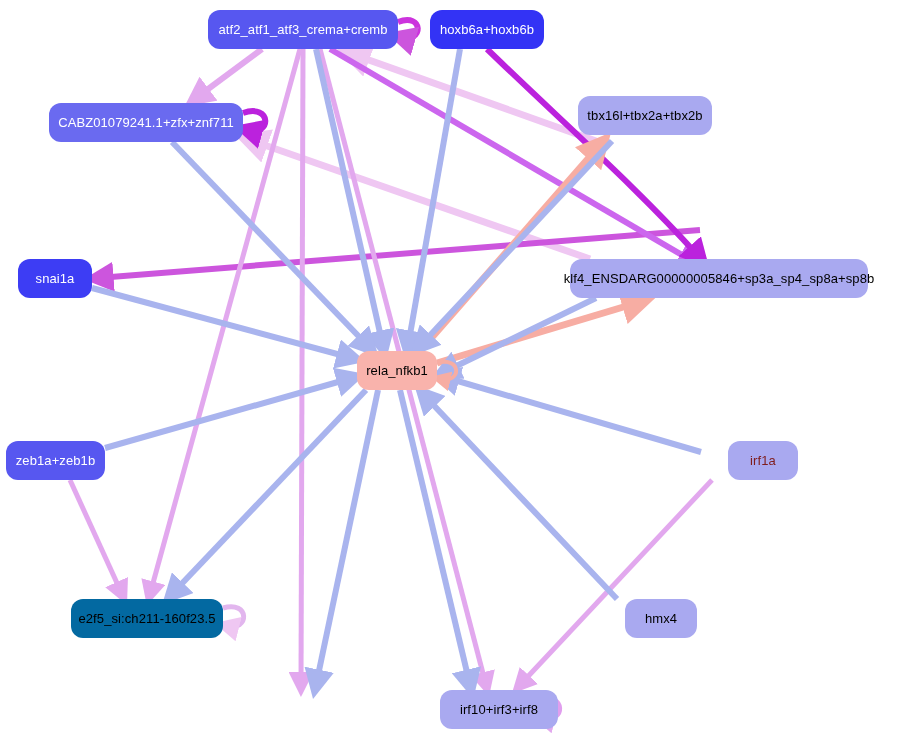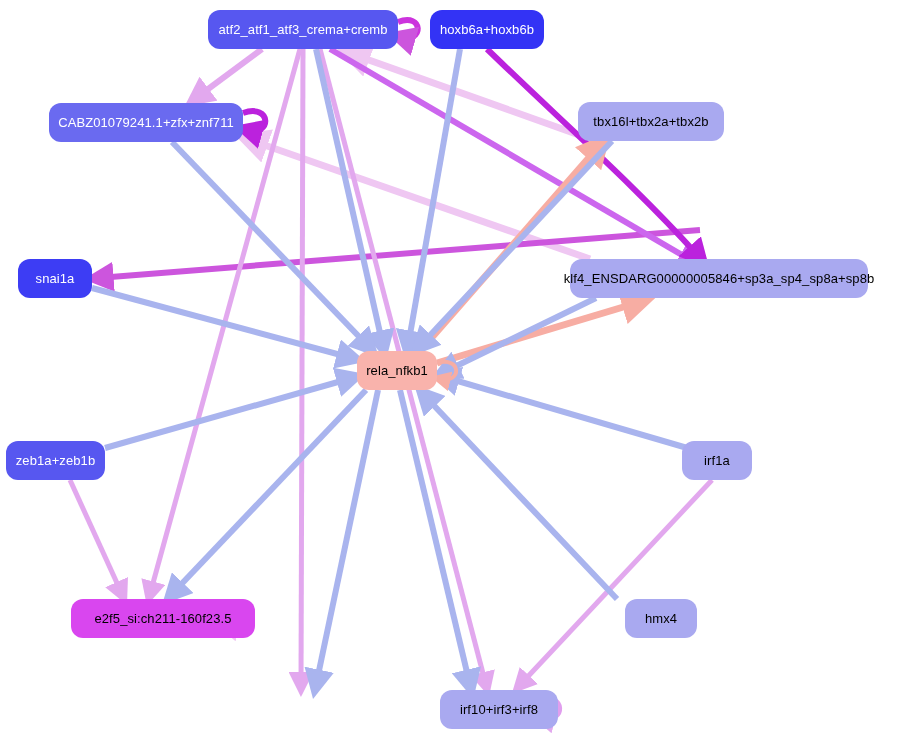--- a/index.html
+++ b/index.html
@@ -151,45 +151,45 @@
   </div>
 
   <div class="node" style="left:430px; top:10px; width:114px; height:39px; background:#3333F5; color:#FFFFFF;">
     <span class="node-label">hoxb6a+hoxb6b</span>
   </div>
 
   <div class="node" style="left:49px; top:103px; width:194px; height:39px; background:#6A6AF0; color:#FFFFFF;">
     <span class="node-label">CABZ01079241.1+zfx+znf711</span>
   </div>
 
-  <div class="node" style="left:578px; top:102px; width:146px; height:39px; background:#A9A9F0; color:#000000;">
+  <div class="node" style="left:578px; top:96px; width:134px; height:39px; background:#A9A9F0; color:#000000;">
     <span class="node-label">tbx16l+tbx2a+tbx2b</span>
   </div>
 
   <div class="node" style="left:18px; top:259px; width:74px; height:39px; background:#3D3DF4; color:#FFFFFF;">
     <span class="node-label">snai1a</span>
   </div>
 
   <div class="node" style="left:570px; top:259px; width:298px; height:39px; background:#A9A9F0; color:#000000;">
     <span class="node-label">klf4_ENSDARG00000005846+sp3a_sp4_sp8a+sp8b</span>
   </div>
 
   <div class="node" style="left:357px; top:351px; width:80px; height:39px; background:#F9B3AC; color:#000000;">
     <span class="node-label">rela_nfkb1</span>
   </div>
 
   <div class="node" style="left:6px; top:441px; width:99px; height:39px; background:#5757F0; color:#FFFFFF;">
     <span class="node-label">zeb1a+zeb1b</span>
   </div>
 
-  <div class="node" style="left:682px; top:441px; width:70px; height:39px; background:#A9A9F0; color:#000000;">
+  <div class="node" style="left:728px; top:441px; width:70px; height:39px; background:#A9A9F0; color:#7f1d1d;">
     <span class="node-label">irf1a</span>
   </div>
 
-  <div class="node" style="left:71px; top:599px; width:184px; height:39px; background:#d946ef; color:#000000;">
+  <div class="node" style="left:71px; top:599px; width:152px; height:39px; background:#0369a1; color:#000000;">
     <span class="node-label">e2f5_si:ch211-160f23.5</span>
   </div>
 
   <div class="node" style="left:609px; top:599px; width:72px; height:39px; background:#A9A9F0; color:#000000;margin-left:16px;">
     <span class="node-label">hmx4</span>
   </div>
 
 
   <div class="node" style="left:440px; top:690px; width:118px; height:39px; background:#A9A9F0; color:#000000;">
     <span class="node-label">irf10+irf3+irf8</span>

